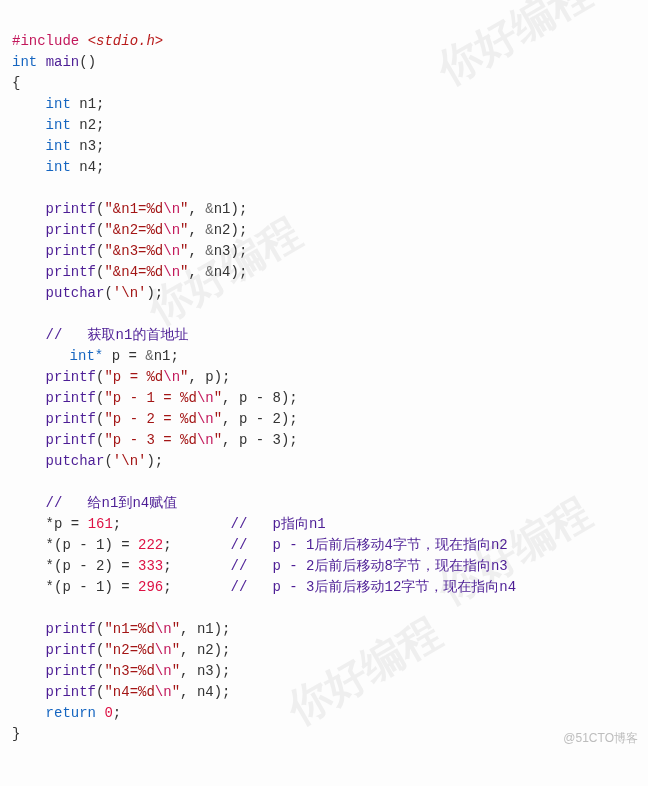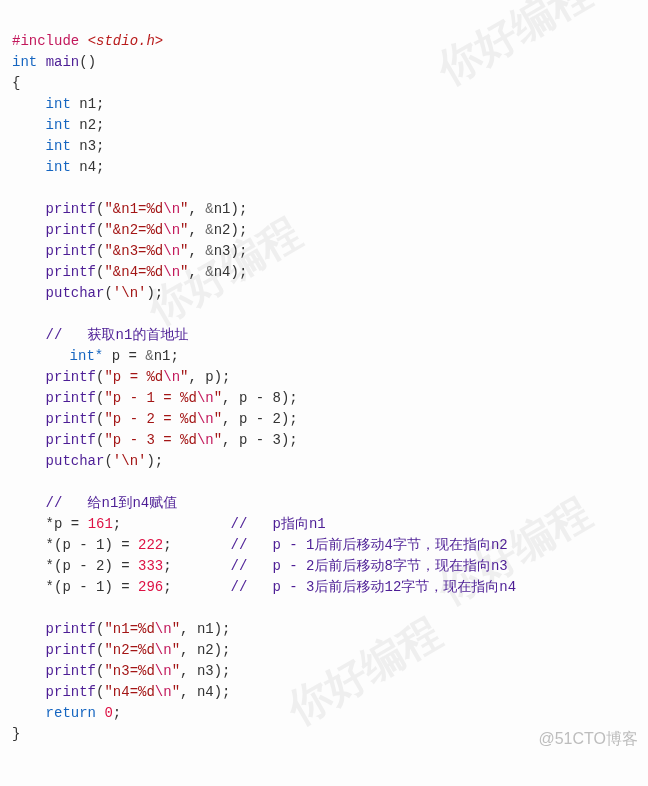--- a/index.html
+++ b/index.html
@@ -35,21 +35,21 @@
     font-family: "Microsoft YaHei", sans-serif;
     transform: rotate(-30deg);
     pointer-events: none;
     z-index: 0;
     white-space: nowrap;
   }
   .credit {
     position: absolute;
     right: 10px;
     bottom: 6px;
-    font-size: 16px;
+    font-size: 12px;
     color: #bdbdbd;
     font-family: "Microsoft YaHei", sans-serif;
     margin-top: 41px;
   }
 </style>
 </head>
 <body>
 
 <div class="wm" style="top:20px; left:430px;">你好编程</div>
 <div class="wm" style="top:260px; left:140px;">你好编程</div>

